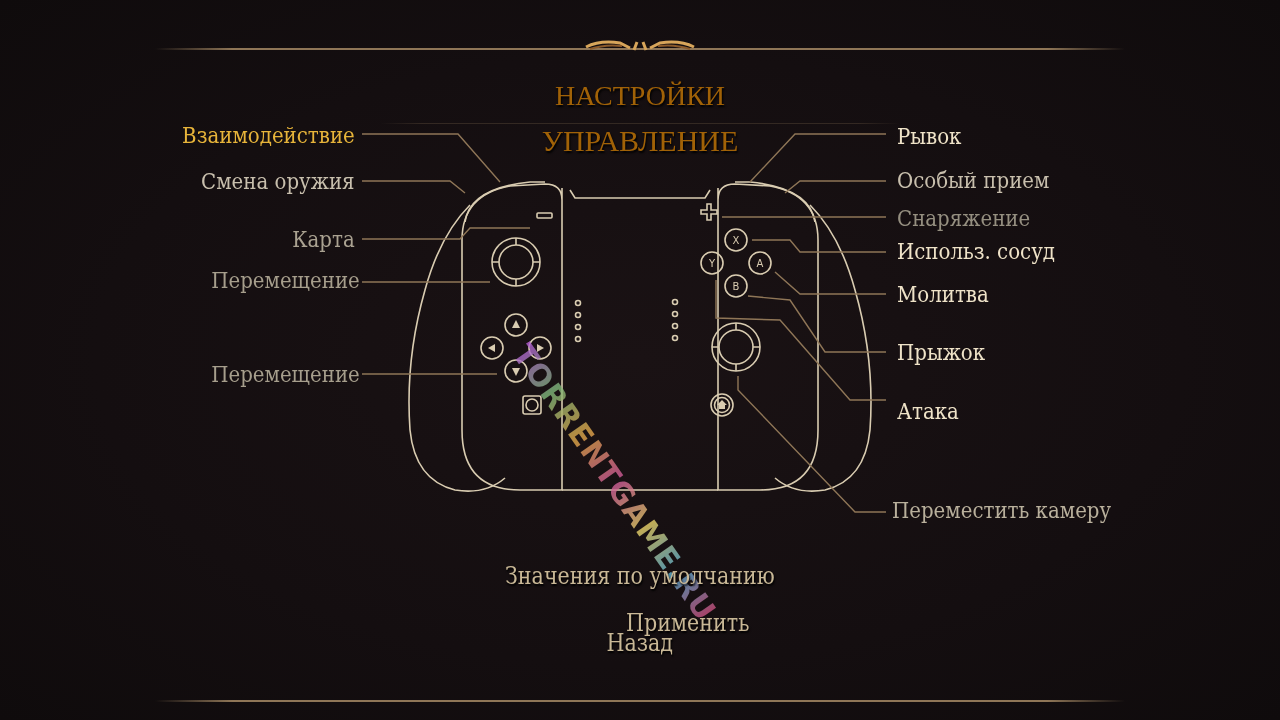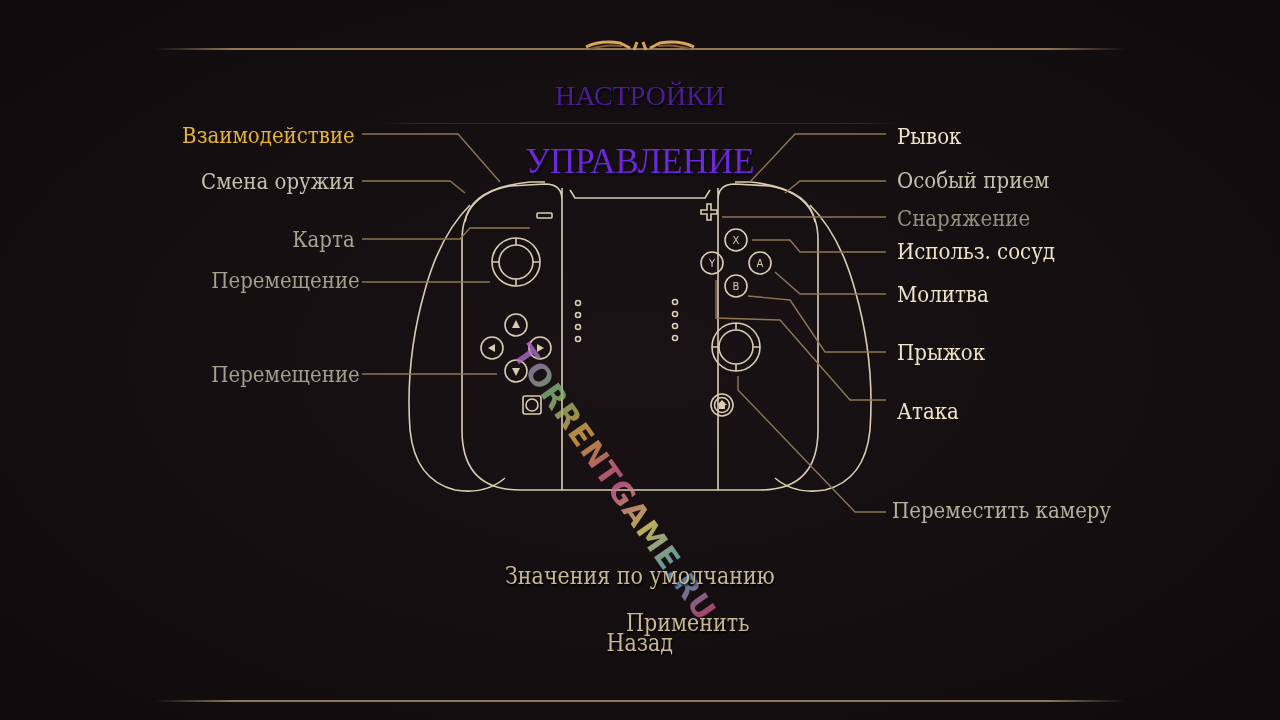--- a/index.html
+++ b/index.html
@@ -44,23 +44,23 @@
 </head>
 <body>
 
 <div class="divider" style="top:48px;"></div>
 <svg class="ornament" viewBox="0 0 120 16">
   <path d="M6 9 Q20 2 40 5 L50 10 M54 12 L57 4 M63 4 L66 12 M70 10 L80 5 Q100 2 114 9" stroke="#d7a55a" stroke-width="3" fill="none"></path>
   <path d="M10 11 Q25 6 42 8 M78 8 Q95 6 110 11" stroke="#8b5a2b" stroke-width="2" fill="none"></path>
 </svg>
 <div class="divider" style="top:700px;"></div>
 
-<div class="title" style="top:80px; font-size:28px; color:#4c1d95;">НАСТРОЙКИ</div>
+<div class="title" style="top:80px; font-size:28px; color:#a16207;">НАСТРОЙКИ</div>
 <div class="divider" style="top:123px; left:380px; width:520px; height:1px; opacity:0.25;"></div>
-<div class="title" style="top:142px; font-size:35px; color:#6d28d9;">УПРАВЛЕНИЕ</div>
+<div class="title" style="top:124px; font-size:30px; color:#a16207;">УПРАВЛЕНИЕ</div>
 
 <svg class="diagram" width="1280" height="720" viewBox="0 0 1280 720">
   <g fill="none" stroke="#d9ccb1" stroke-width="1.6">
 
     <path d="M470 205 Q440 235 425 290 Q405 360 410 430 Q415 480 455 490 Q485 495 505 478"></path>
     <path d="M810 205 Q840 235 855 290 Q875 360 870 430 Q865 480 825 490 Q795 495 775 478"></path>
 
     <path d="M562 188 L562 490 L520 490 Q462 490 462 430 L462 240 Q462 195 510 186 L545 184 Q562 184 562 200"></path>
     <path d="M465 222 Q470 188 530 182 L545 182"></path>
 

